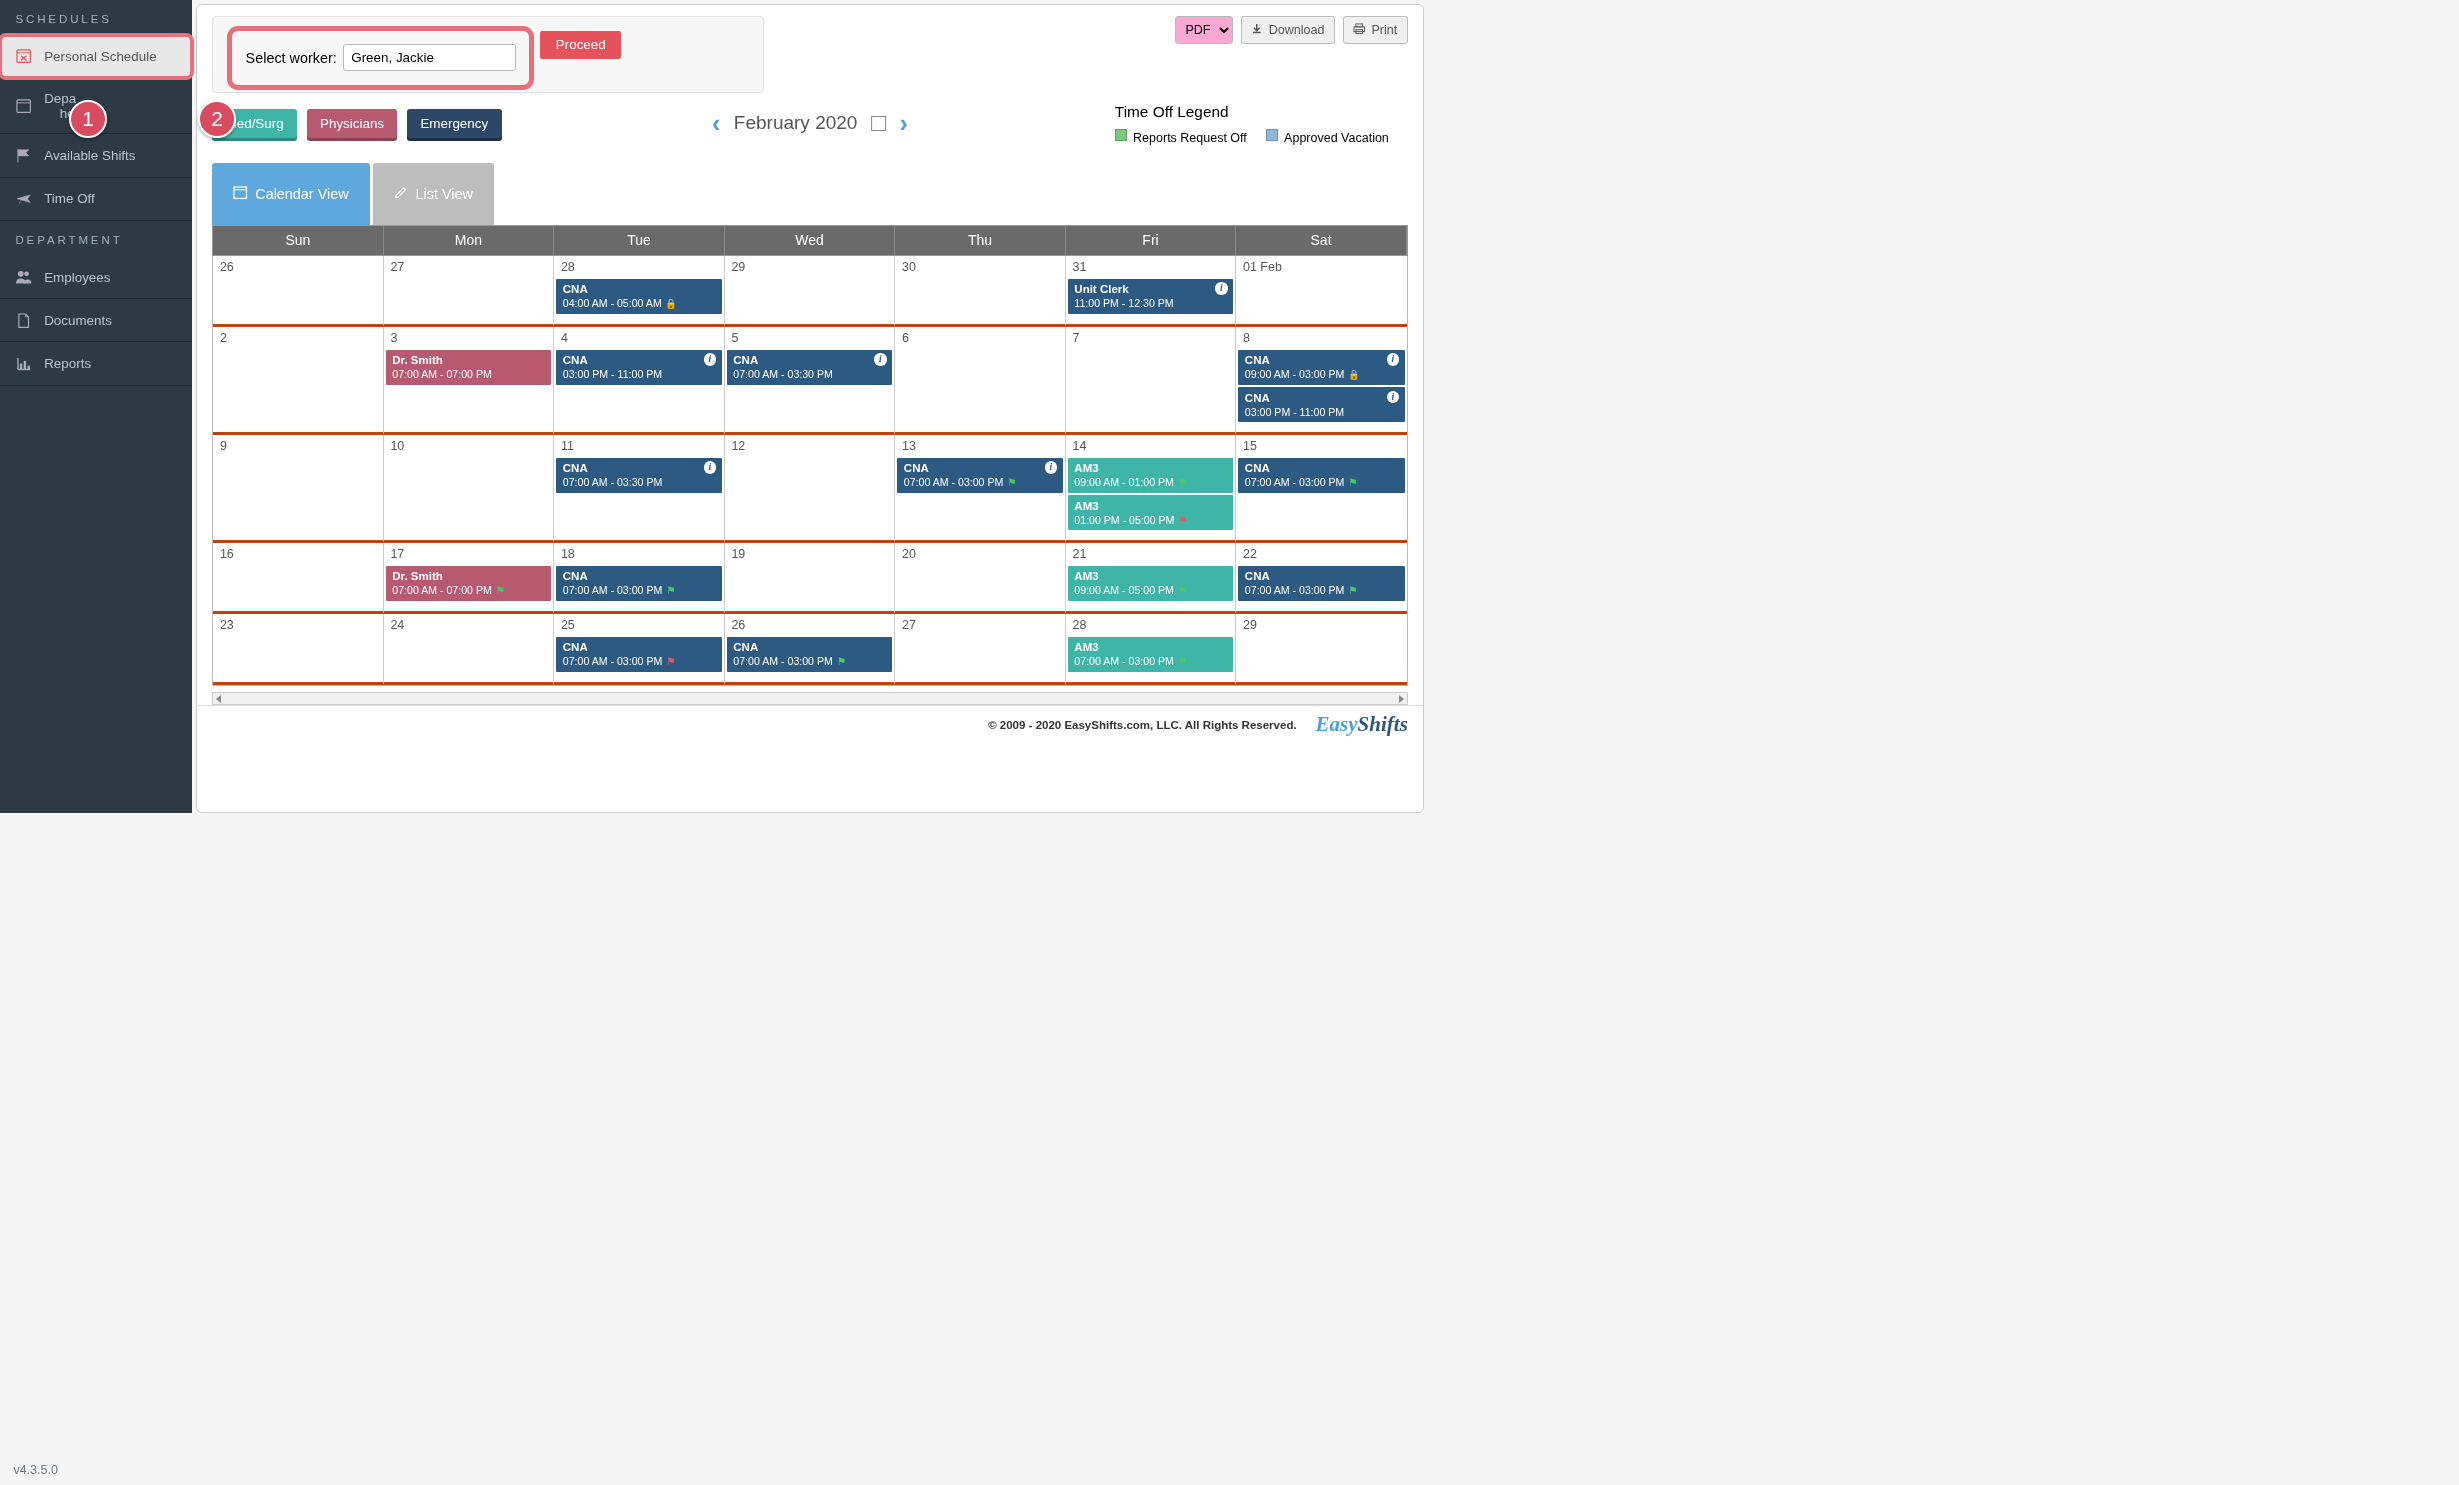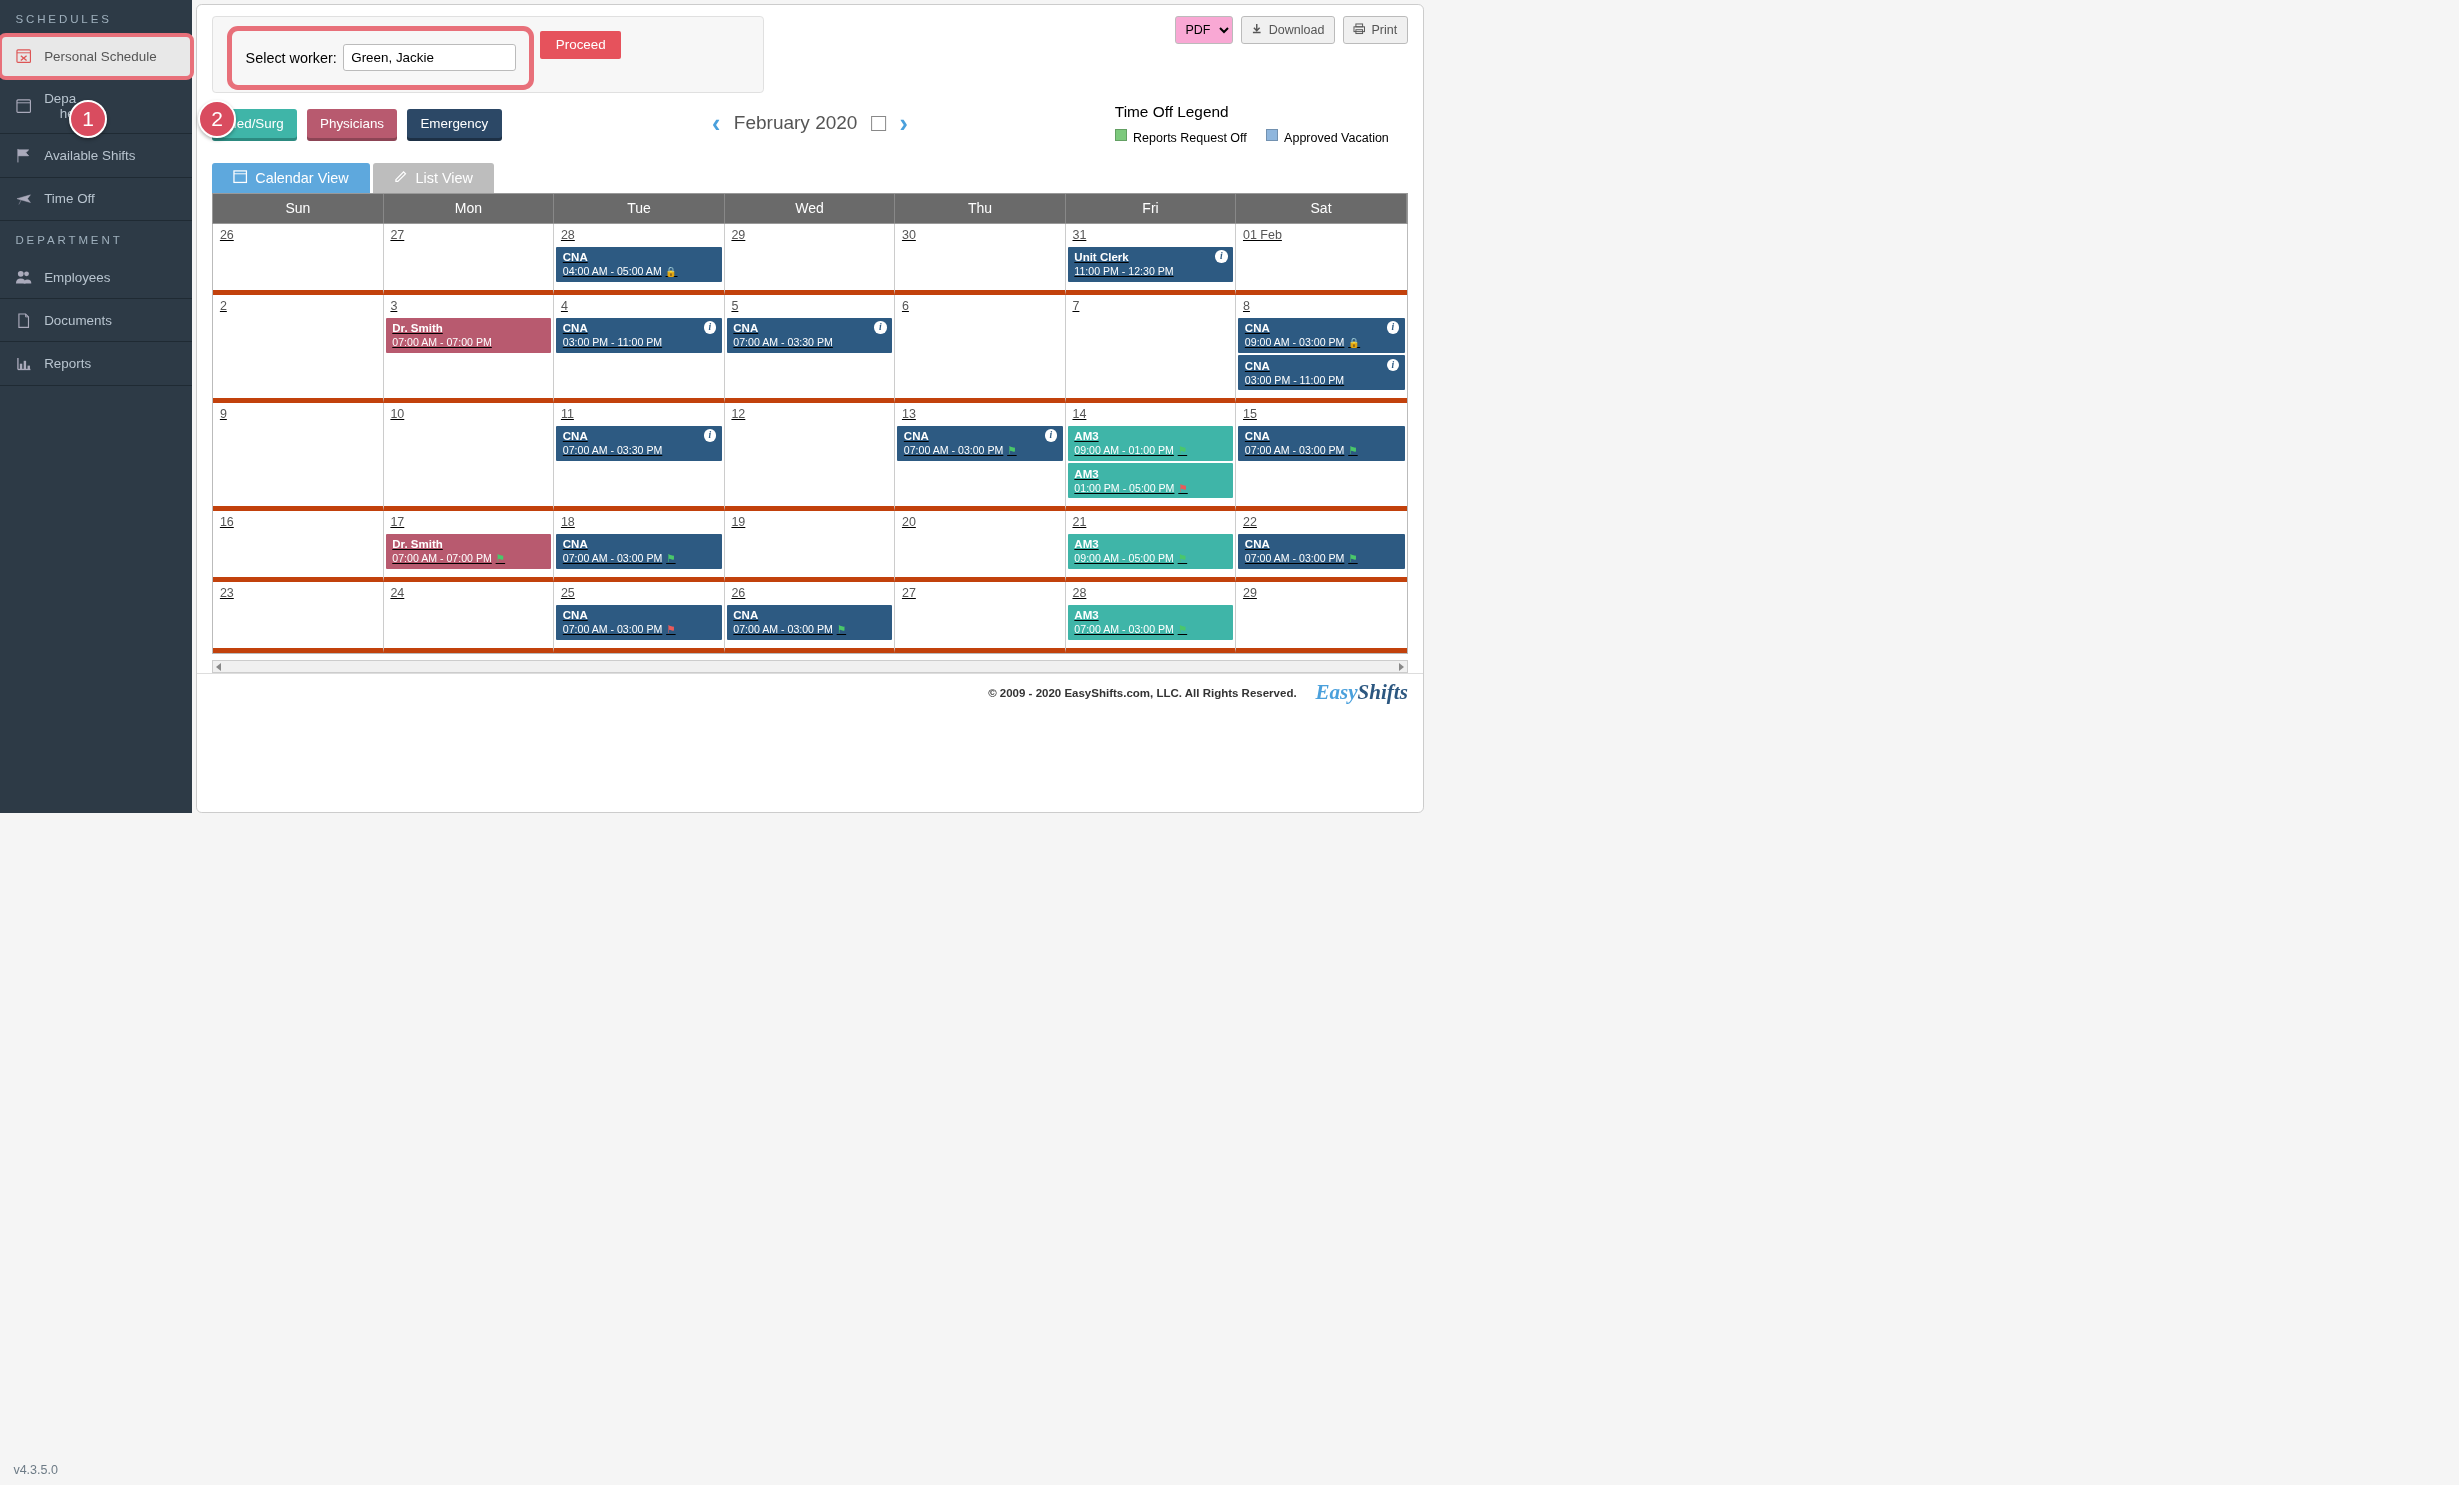--- a/index.html
+++ b/index.html
@@ -37,31 +37,31 @@
 .cal-mini-icon { width: 15.4px; height: 15.4px; border: 1px solid #888; position: relative; cursor: pointer; }
 .legend-block { margin-left: auto; padding-right: 19px; }
 .legend-title { font-size: 15.4px; margin-bottom: 7.7px; }
 .legend-items { display: flex; gap: 19px; font-size: 12.5px; align-items: center; }
 .legend-swatch { width: 12.5px; height: 12.5px; display: inline-block; margin-right: 5.8px; border: 1px solid rgba(0,0,0,.2); }
 .sw-green { background: #7cc97c; }
 .sw-blue { background: #8fb6dd; }
 
 
 .view-tabs { display: flex; padding: 13.4px 15.4px 0; gap: 3.8px; }
-.view-tab { padding: 6px 21px; font-size: 14.4px; border-radius: 2.9px 2.9px 0 0; cursor: pointer; display: flex; align-items: center; gap: 7.7px; }
+.view-tab { padding: 22px 21px; font-size: 14.4px; border-radius: 2.9px 2.9px 0 0; cursor: pointer; display: flex; align-items: center; gap: 7.7px; }
 .view-tab.active { background: #5ea8dd; color: #fff; }
 .view-tab.inactive { background: #bdbdbd; color: #fff; }
 
 
 .calendar { margin: 0 15.4px 5.8px; }
 .cal-head { display: grid; grid-template-columns: repeat(7, 1fr); background: #6a6a6a; color: #fff; border: 1px solid #999; }
 .cal-head div { padding: 6.7px; text-align: center; font-size: 14px; border-right: 1px solid #888; }
 .cal-body { border: 1px solid #bbb; border-top: none; }
 .cal-row { display: grid; grid-template-columns: repeat(7, 1fr); min-height: 71px; }
-.cal-cell { border-right: 1px solid #ccc; border-bottom: 5px solid #c2410c; position: relative; display: flex; flex-direction: column; text-decoration: underline; }
+.cal-cell { border-right: 1px solid #ccc; border-bottom: 3px solid #c2410c; position: relative; display: flex; flex-direction: column; }
 .cal-cell:last-child { border-right: none; }
 .day-num { font-size: 12.5px; color: #555; padding: 3.8px 6.7px; }
 .shift { margin: 1px 1.9px; padding: 3.8px 6.7px 2.9px; color: #fff; border-radius: 1px; font-size: 11.5px; position: relative; line-height: 1.3; }
 .shift-title { font-weight: bold; font-size: 11.5px; }
 .shift-time { font-size: 10.6px; display: flex; align-items: center; gap: 3.8px; }
 .shift-blue { background: #2d5a82; }
 .shift-pink { background: #b85a6f; }
 .shift-teal { background: #3fb5a8; }
 .shift .info { position: absolute; right: 5.8px; top: 3.8px; width: 12.5px; height: 12.5px; border-radius: 50%; background: #fff; color: #2d5a82; font-size: 9.6px; font-weight: bold; display: flex; align-items: center; justify-content: center; font-style: italic; font-family: Georgia, serif; }
 .flag { font-size: 10.6px; }

